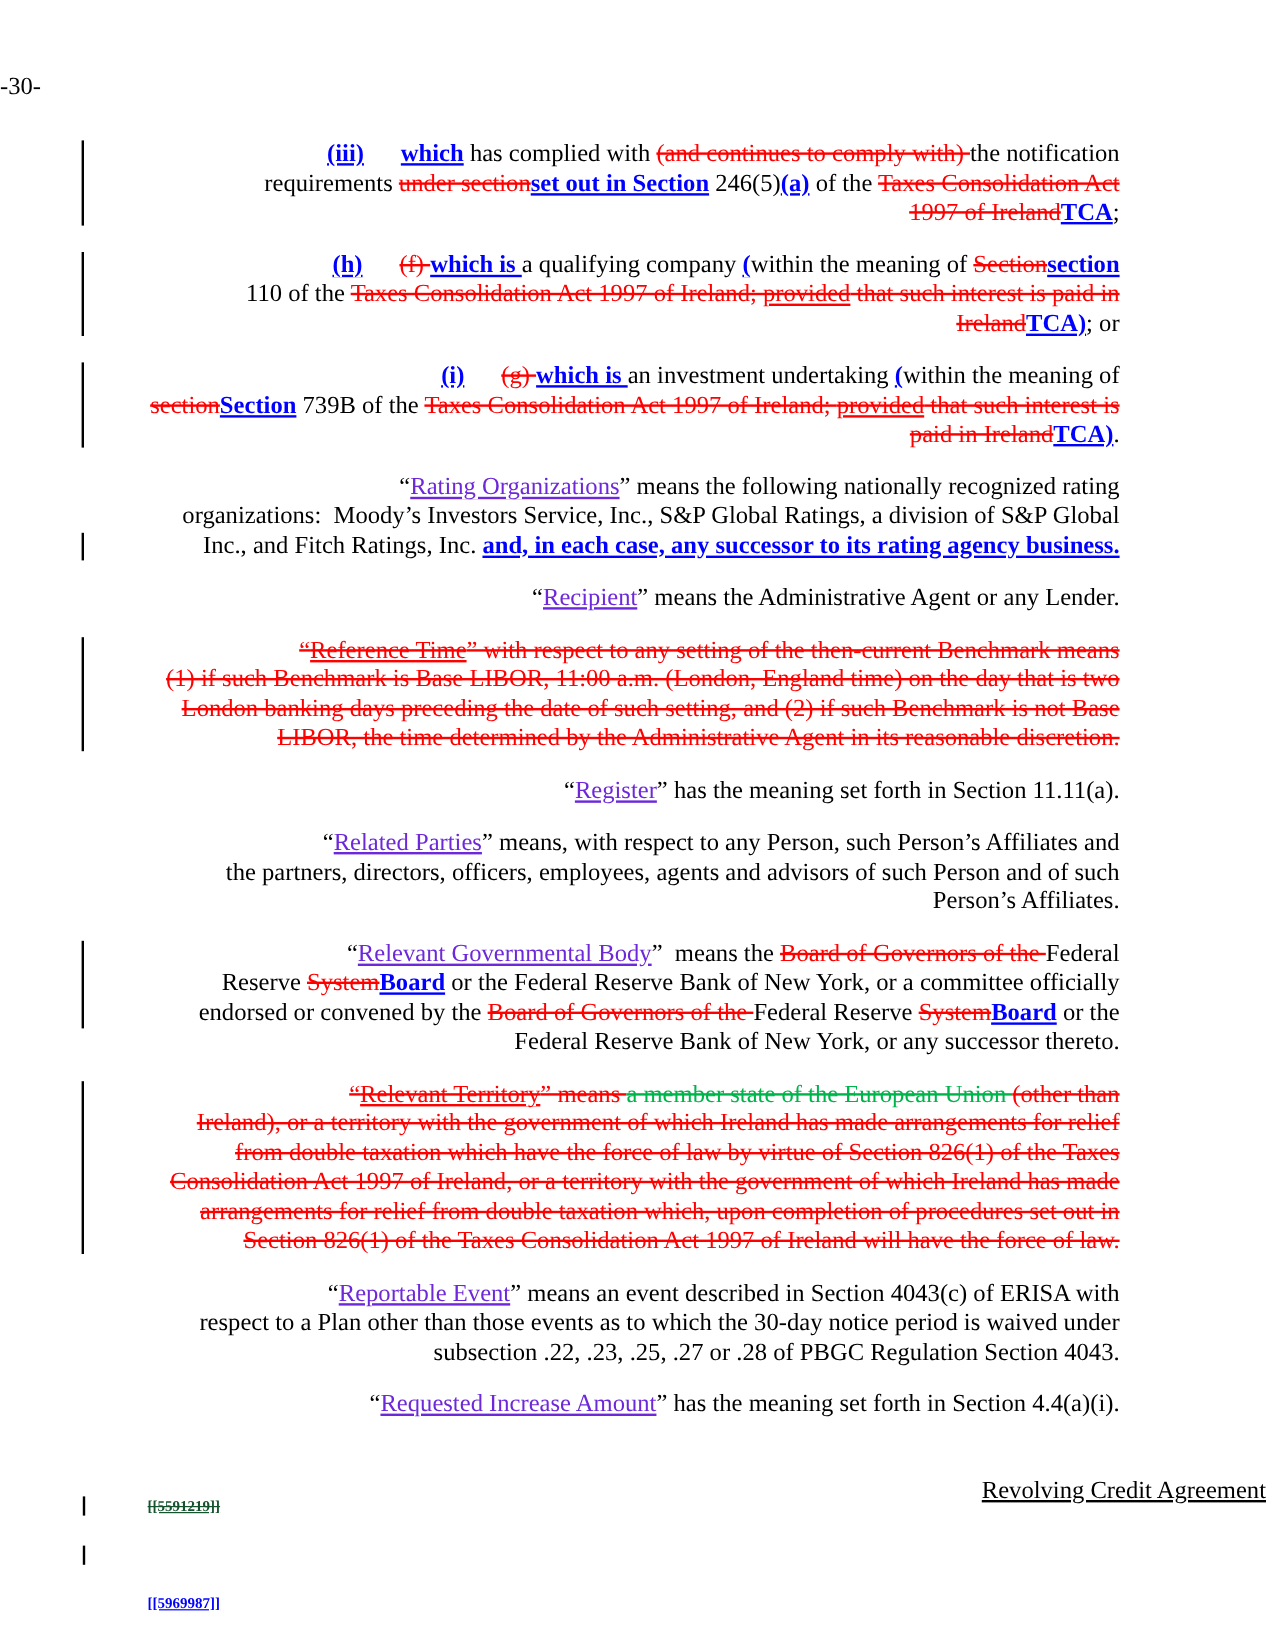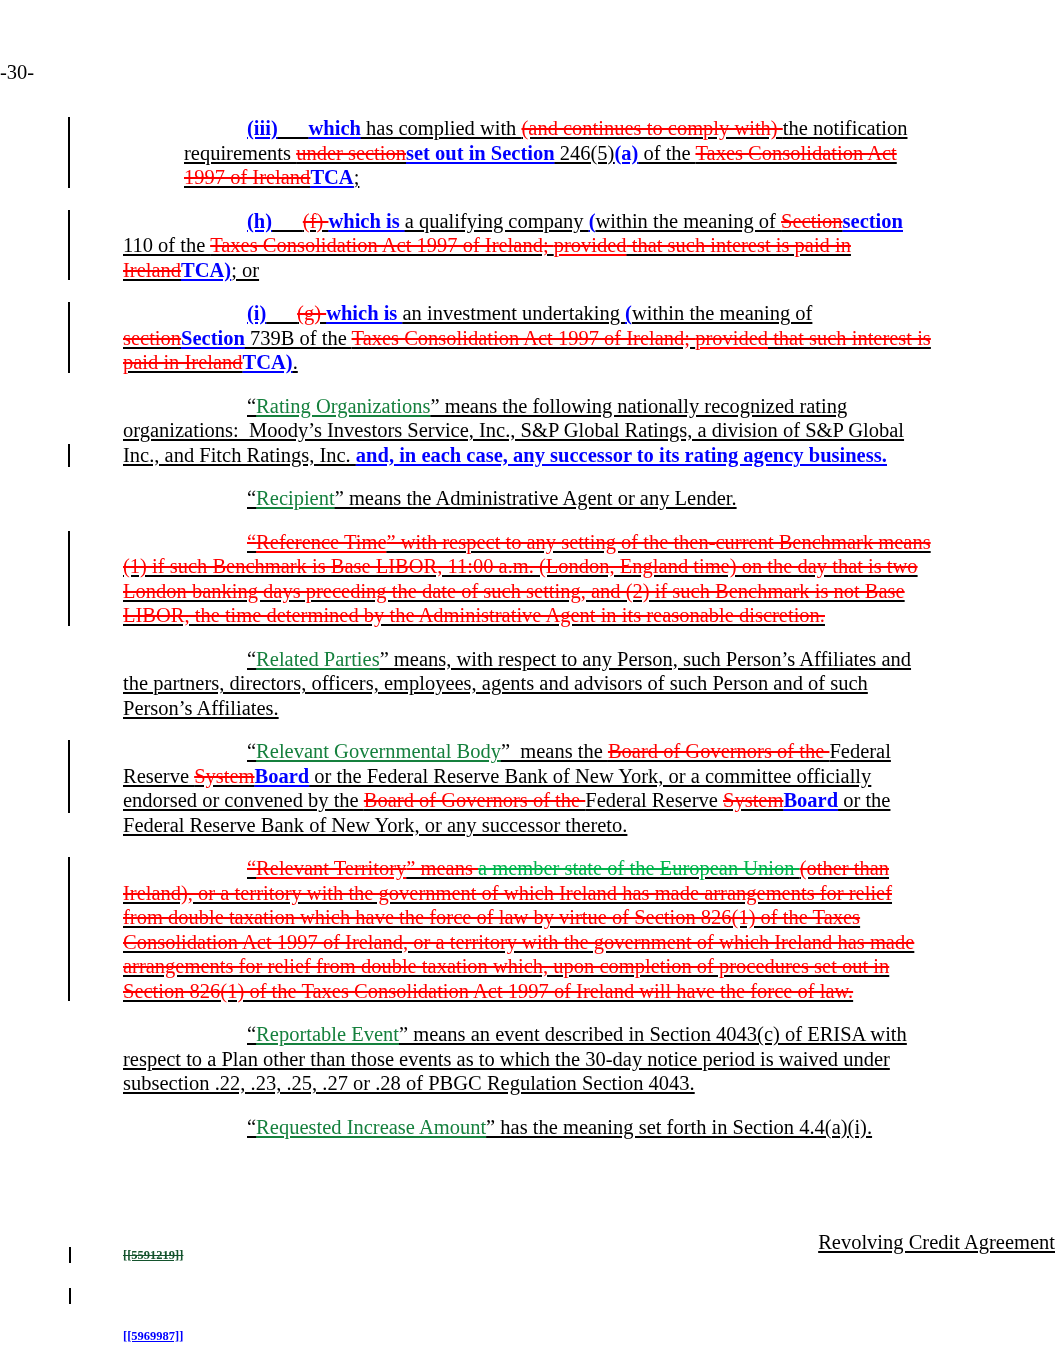--- a/index.html
+++ b/index.html
@@ -10,30 +10,30 @@
     font-family:"Liberation Serif", serif;
     font-size:20.5px;line-height:24.5px;color:#000;
     overflow:hidden;
   }
   .page-number{
     position:absolute;top:60px;left:0;width:100%;
   }
   .content{
     position:absolute;top:116px;left:123px;width:810px;
   }
-  .para{position:relative;margin:0 0 19px 0;text-align:left;text-decoration:underline;}
+  .para{position:relative;margin:0 0 19px 0;text-align:right;}
   .para.definition{text-indent:124px;}
   .para.clause{padding-left:61px;text-indent:63px;}
   
   .cb{position:absolute;left:-55px;width:2px;background:#000;top:1px;bottom:2px;}
   .cb.last-line{top:auto;bottom:0;height:23px;}
   .cb.top-3{bottom:auto;height:73px;}
   
   .r-plain{color:#000;}
-  .r-term{color:#15803d;text-decoration:underline;}
+  .r-term{color:#6d28d9;text-decoration:underline;}
   .r-ins{color:#0000ff;font-weight:bold;text-decoration:underline;}
   .r-del{color:#ff0000;text-decoration:line-through;}
   .r-del-u{color:#ff0000;text-decoration:line-through underline;}
   .r-del-g{color:#00b44c;text-decoration:line-through;}
   .r-del-b{color:#14532d;font-weight:bold;text-decoration:line-through underline;}
   
   .footer-title{
     position:absolute;top:1230px;left:0;width:100%;
     text-align:right;text-decoration:underline;
   }
@@ -53,20 +53,21 @@
 <div class="page">
   <div class="page-number">-30-</div>
 
   <div class="content" id="doc-content">
       <div class="para clause"><span class="cb"></span><span class="r-ins">(iii)</span><span class="r-plain">&nbsp;&nbsp;&nbsp;&nbsp;&nbsp;&nbsp;</span><span class="r-ins">which</span><span class="r-plain"> has complied with </span><span class="r-del">(and continues to comply with) </span><span class="r-plain">the notification requirements </span><span class="r-del">under section</span><span class="r-ins">set out in Section</span><span class="r-plain"> 246(5)</span><span class="r-ins">(a)</span><span class="r-plain"> of the </span><span class="r-del">Taxes Consolidation Act 1997 of Ireland</span><span class="r-ins">TCA</span><span class="r-plain">;</span></div>
       <div class="para definition"><span class="cb"></span><span class="r-ins">(h)</span><span class="r-plain">&nbsp;&nbsp;&nbsp;&nbsp;&nbsp;&nbsp;</span><span class="r-del">(f) </span><span class="r-ins">which is </span><span class="r-plain">a qualifying company </span><span class="r-ins">(</span><span class="r-plain">within the meaning of </span><span class="r-del">Section</span><span class="r-ins">section</span><span class="r-plain"> 110 of the </span><span class="r-del">Taxes Consolidation Act 1997 of Ireland; </span><span class="r-del-u">provided</span><span class="r-del"> that such interest is paid in Ireland</span><span class="r-ins">TCA)</span><span class="r-plain">; or</span></div>
       <div class="para definition"><span class="cb"></span><span class="r-ins">(i)</span><span class="r-plain">&nbsp;&nbsp;&nbsp;&nbsp;&nbsp;&nbsp;</span><span class="r-del">(g) </span><span class="r-ins">which is </span><span class="r-plain">an investment undertaking </span><span class="r-ins">(</span><span class="r-plain">within the meaning of </span><span class="r-del">section</span><span class="r-ins">Section</span><span class="r-plain"> 739B of the </span><span class="r-del">Taxes Consolidation Act 1997 of Ireland; </span><span class="r-del-u">provided</span><span class="r-del"> that such interest is paid in Ireland</span><span class="r-ins">TCA)</span><span class="r-plain">.</span></div>
       <div class="para definition"><span class="cb last-line"></span><span class="r-plain">“</span><span class="r-term">Rating Organizations</span><span class="r-plain">” means the following nationally recognized rating organizations:&nbsp; Moody’s Investors Service, Inc., S&amp;P Global Ratings, a division of S&amp;P Global Inc., and Fitch Ratings, Inc. </span><span class="r-ins">and, in each case, any successor to its rating agency business.</span></div>
       <div class="para definition"><span class="r-plain">“</span><span class="r-term">Recipient</span><span class="r-plain">” means the Administrative Agent or any Lender.</span></div>
       <div class="para definition"><span class="cb"></span><span class="r-del">“</span><span class="r-del-u">Reference Time</span><span class="r-del">” with respect to any setting of the then-current Benchmark means (1) if such Benchmark is Base LIBOR, 11:00 a.m. (London, England time) on the day that is two London banking days preceding the date of such setting, and (2) if such Benchmark is not Base LIBOR, the time determined by the Administrative Agent in its reasonable discretion.</span></div>
+      <div class="para definition"><span class="r-plain">“</span><span class="r-term">Register</span><span class="r-plain">” has the meaning set forth in Section 11.11(a).</span></div>
       <div class="para definition"><span class="r-plain">“</span><span class="r-term">Related Parties</span><span class="r-plain">” means, with respect to any Person, such Person’s Affiliates and the partners, directors, officers, employees, agents and advisors of such Person and of such Person’s Affiliates.</span></div>
       <div class="para definition"><span class="cb top-3"></span><span class="r-plain">“</span><span class="r-term">Relevant Governmental Body</span><span class="r-plain">”&nbsp; means the </span><span class="r-del">Board of Governors of the </span><span class="r-plain">Federal Reserve </span><span class="r-del">System</span><span class="r-ins">Board</span><span class="r-plain"> or the Federal Reserve Bank of New York, or a committee officially endorsed or convened by the </span><span class="r-del">Board of Governors of the </span><span class="r-plain">Federal Reserve </span><span class="r-del">System</span><span class="r-ins">Board</span><span class="r-plain"> or the Federal Reserve Bank of New York, or any successor thereto.</span></div>
       <div class="para definition"><span class="cb"></span><span class="r-del">“</span><span class="r-del-u">Relevant Territory</span><span class="r-del">” means </span><span class="r-del-g">a member state of the European Union </span><span class="r-del">(other than Ireland), or a territory with the government of which Ireland has made arrangements for relief from double taxation which have the force of law by virtue of Section 826(1) of the Taxes Consolidation Act 1997 of Ireland, or a territory with the government of which Ireland has made arrangements for relief from double taxation which, upon completion of procedures set out in Section 826(1) of the Taxes Consolidation Act 1997 of Ireland will have the force of law.</span></div>
       <div class="para definition"><span class="r-plain">“</span><span class="r-term">Reportable Event</span><span class="r-plain">” means an event described in Section 4043(c) of ERISA with respect to a Plan other than those events as to which the 30-day notice period is waived under subsection .22, .23, .25, .27 or .28 of PBGC Regulation Section 4043.</span></div>
       <div class="para definition"><span class="r-plain">“</span><span class="r-term">Requested Increase Amount</span><span class="r-plain">” has the meaning set forth in Section 4.4(a)(i).</span></div>
     </div>
 
   <div class="footer-title">Revolving Credit Agreement</div>
 
   <div class="doc-id id1">

